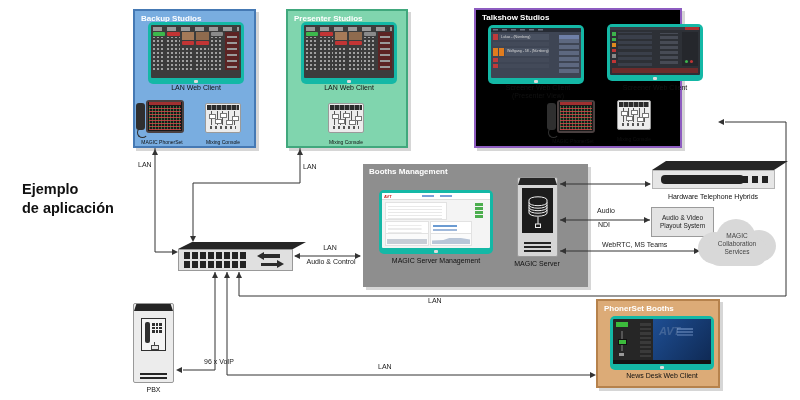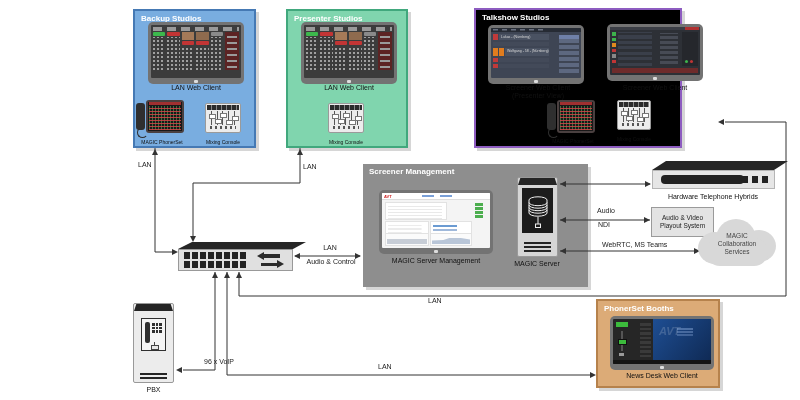--- a/index.html
+++ b/index.html
@@ -16,21 +16,21 @@
   #g-recording{left:596px;top:299px;width:124px;height:89px;background:#dcab77;border-color:#b6824c;}
   
   svg.wires{position:absolute;left:0;top:0;z-index:2;pointer-events:none;}
   
   .dev-label{position:absolute;font-size:7px;color:#111;text-align:center;z-index:4;line-height:8px;}
   .tiny-label{position:absolute;font-size:5px;color:#111;text-align:center;z-index:4;}
   .conn-label{position:absolute;font-size:7px;color:#222;z-index:4;white-space:nowrap;}
   .heading{position:absolute;left:22px;top:180px;width:140px;font-size:14.5px;font-weight:bold;
            color:#111;line-height:19px;z-index:4;}
   
-  .tablet{position:absolute;background:#737373;border-radius:5px;padding:3px 3px 6px;
+  .tablet{position:absolute;background:#14b8a6;border-radius:5px;padding:3px 3px 6px;
           box-sizing:border-box;z-index:3;}
   .scr{width:100%;height:100%;position:relative;overflow:hidden;border-radius:1px;}
   .home{position:absolute;bottom:1.5px;left:50%;margin-left:-2px;width:4px;height:2.5px;
         background:#ddd;border-radius:1px;}
   
   .scr-lan{background:#3c3c3c;}
   .lan-top{height:4px;margin:2px 2px 1px;background-image:repeating-linear-gradient(90deg,#9a9a9a 0 9px,transparent 9px 14px);}
   .lan-body{display:flex;gap:2px;margin:1px 2px;height:38px;}
   .lan-body .st{flex:1;display:flex;flex-direction:column;gap:1px;}
   .lan-body i{display:block;}
@@ -175,33 +175,35 @@
   .cloud .c4{left:14px;top:24px;width:62px;height:28px;border-radius:14px;}
   .cloud-text{position:absolute;inset:0;display:flex;flex-direction:column;align-items:center;
       justify-content:center;font-size:6.5px;line-height:8px;color:#444;z-index:1;padding-top:4px;text-align:center;}
 </style>
 </head>
 <body>
 
 <div class="canvas">
 
   <div class="heading">
+    <div>Ejemplo</div>
+    <div>de aplicación</div>
   </div>
 
   <div class="gbox" id="g-backup">
     <div class="gtitle">Backup Studios</div>
   </div>
   <div class="gbox" id="g-production">
     <div class="gtitle">Presenter Studios</div>
   </div>
   <div class="gbox" id="g-talkshow">
     <div class="gtitle">Talkshow Studios</div>
   </div>
   <div class="gbox" id="g-central">
-    <div class="gtitle">Screener Management</div>
+    <div class="gtitle">Booths Management</div>
   </div>
   <div class="gbox" id="g-recording">
     <div class="gtitle">PhonerSet Booths</div>
   </div>
 
   <svg class="wires" width="800" height="400" viewBox="0 0 800 400">
     <polygon points="178,249 192,242 306,242 293,249" fill="#262626"></polygon>
     <polygon points="652,170 666,161 788,161 774,170" fill="#262626"></polygon>
     <g stroke="#333" stroke-width="1" fill="none">
       <path d="M155,148 V252 H176"></path>

